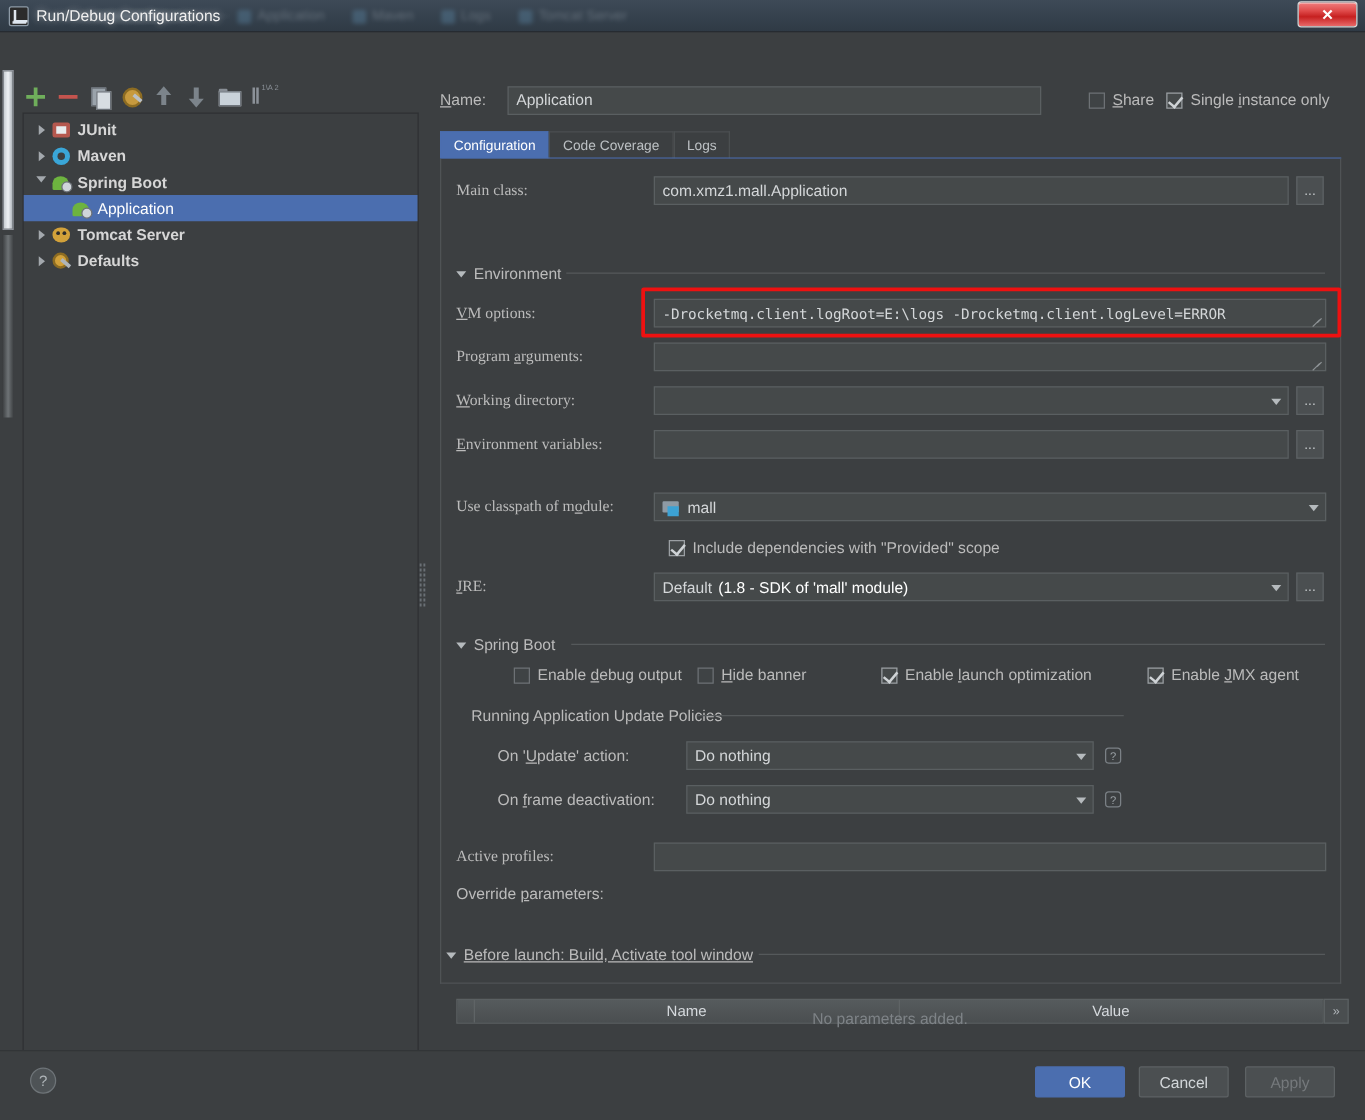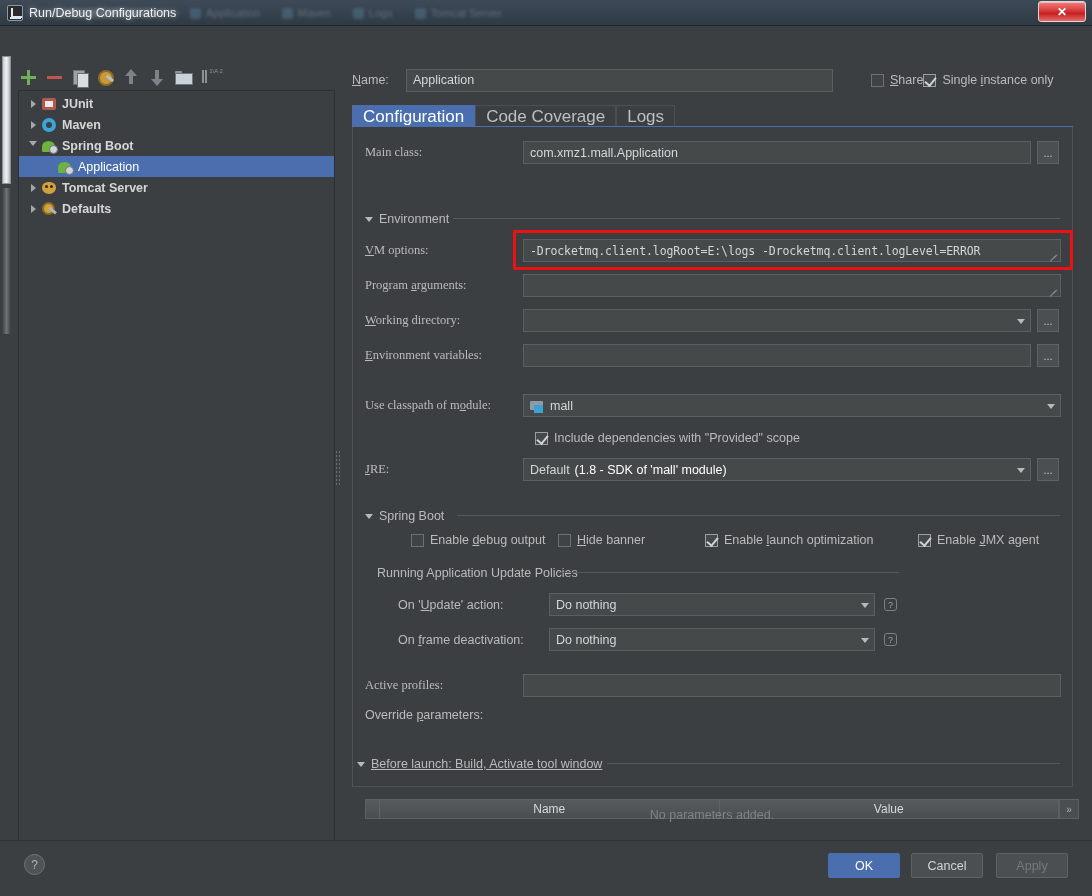--- a/index.html
+++ b/index.html
@@ -140,21 +140,21 @@
   }
 
   .cbx { width:13px;height:13px; border:1px solid #9a9fa3; background:#45494a; display:inline-block; position:relative; flex:none; }
   .cbx.on:after{ content:""; position:absolute; left:3px; top:0px; width:5px;height:9px;
     border-right:2px solid #cfd3d6; border-bottom:2px solid #cfd3d6; transform:rotate(40deg); }
   .cbx.dim { border-color:#6d7175; background:#3f4345; }
   .cb-wrap { display:flex; align-items:center; gap:6px; cursor:pointer; }
 
   
   .tabs { position:absolute; left:9px; top:48px; width:721px; height:23px; display:flex; align-items:flex-end; }
-  .tab { height:22px; padding:0 10px; display:flex; align-items:center; font-size:17px;
+  .tab { height:22px; padding:0 10px; display:flex; align-items:center; font-size:11px;
          color:#bcc0c3; background:#3c3f41; border:1px solid #4b4f51; border-bottom:none; cursor:pointer; }
   .tab.active { background:#4b6eaf; color:#ffffff; border-color:#4b6eaf; }
   .tabline { position:absolute; left:9px; top:70px; width:721px; height:1px; background:#4b6eaf; }
 
   .panel { position:absolute; left:9px; top:71px; width:721px; height:660px; border:1px solid #4f5355; border-top:none; background:#3c3f41; }
 
   .row { position:absolute; display:flex; align-items:center; }
   .lbl-col { width:170px; padding-left:12px;font-family:Liberation Serif, serif; }
 
   .browse {
@@ -319,21 +319,21 @@
 
     <div class="splitter">
       <div class="grip"></div>
     </div>
 
     <div class="main">
 
       <div class="name-row">
         <span class="lbl name-lbl"><span class="u">N</span>ame:</span>
         <input class="tfield" style="width: 427px;" value="Application">
-        <div style="display:flex;align-items:flex-end;margin-left:38px;">
+        <div style="display:flex;align-items:flex-end;gap:10px;margin-left:38px;">
           <label class="cb-wrap">
             <span class="cbx dim"></span>
             <span class="lbl"><span class="u">S</span>hare</span>
           </label>
           <label class="cb-wrap">
             <span class="cbx on"></span>
             <span class="lbl">Single <span class="u">i</span>nstance only</span>
           </label>
         </div>
       </div>

